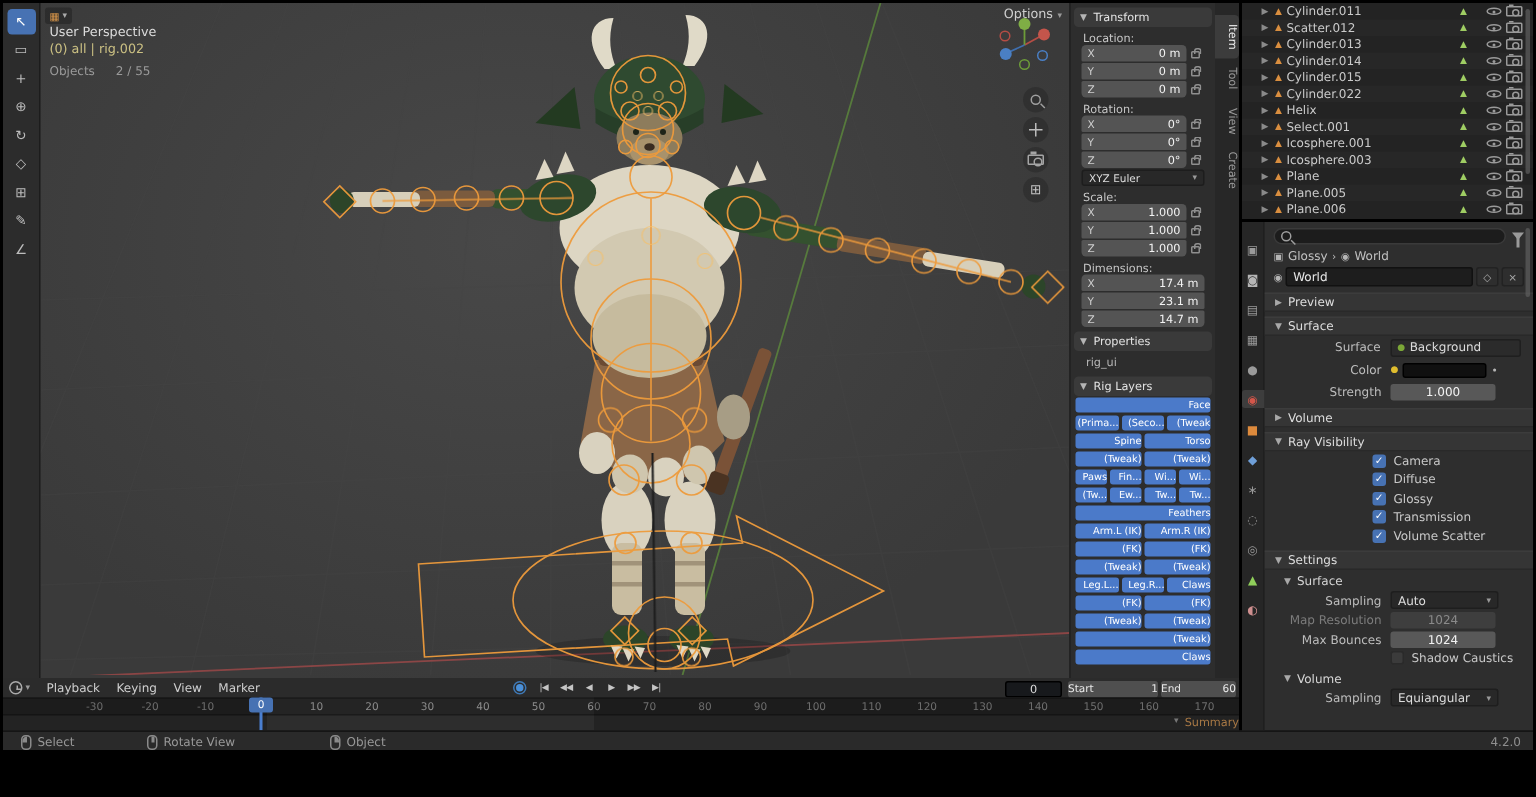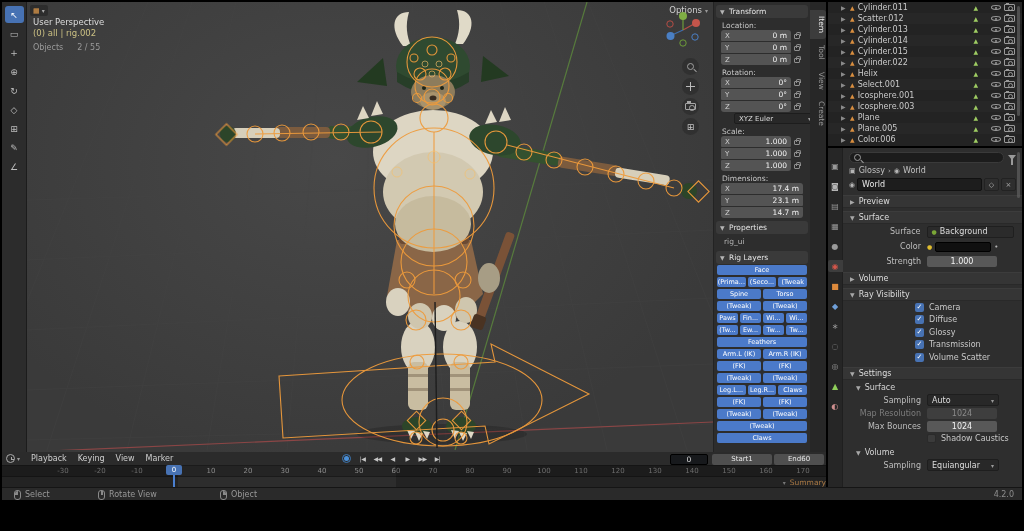--- a/index.html
+++ b/index.html
@@ -38,25 +38,25 @@
 .tlabel{height:10px;line-height:11px;padding-left:8px;color:#c6c6c6;font-size:7.5px;margin-top:2px}
 .trowline{display:flex;align-items:center;gap:3px;padding-left:7px;margin-bottom:1px}
 .tfield{width:70px;height:11px;background:#545454;display:flex;align-items:center;padding:0 4px;border-radius:1px}
 .tfield.wide{width:82px}
 .tgroup .trowline:first-child .tfield{border-radius:3px 3px 1px 1px}
 .tgroup .trowline:last-child .tfield{border-radius:1px 1px 3px 3px}
 .axis{color:#cfcfcf;font-size:7px}
 .tval{margin-left:auto;color:#f3f3f3;font-size:7.5px}
 .lock{width:6px;height:5px;border:1px solid #8f8f8f;border-radius:1px;position:relative;margin-top:2px}
 .lock::before{content:'';position:absolute;top:-3.4px;left:1px;width:3px;height:3px;border:1px solid #8f8f8f;border-bottom:none;border-radius:2px 2px 0 0}
-.tmode{width:82px;height:11px;background:#282828;border:1px solid #1d1d1d;border-radius:2px;margin:1px 0 1px 20px;display:flex;align-items:center;padding:0 4px;color:#ddd;font-size:7px}
+.tmode{width:82px;height:11px;background:#282828;border:1px solid #1d1d1d;border-radius:2px;margin:1px 0 1px 7px;display:flex;align-items:center;padding:0 4px;color:#ddd;font-size:7px}
 .ddc{margin-left:auto;font-size:6px;color:#999}
 .rigui{padding:2px 0 2px 10px;color:#b5b5b5;font-size:7.5px}
 .rigrow{display:flex;gap:2px;margin:0 3px 2px}
-.rigbtn{flex:1;height:10px;background:#4b7ac9;border-radius:2px;color:#fff;font-size:6.5px;line-height:10px;text-align:center;white-space:nowrap;overflow:hidden}
+.rigbtn{flex:1;height:10px;background:#4b7ac9;border-radius:2px;color:#fff;font-size:6.5px;line-height:10px;text-align:right;white-space:nowrap;overflow:hidden}
 
 #ntabs{position:absolute;left:810px;top:2px;width:16px;height:450px;background:#272727;display:flex;flex-direction:column;padding-top:8px}
 .ntab{writing-mode:vertical-rl;color:#9a9a9a;font-size:7.5px;padding:6px 0;display:flex;justify-content:center;width:100%}
 .ntab.active{background:#3c3c3c;color:#eee;border-radius:0 3px 3px 0}
 
 #outliner{position:absolute;left:828px;top:2px;width:194px;height:144px;background:#232323;overflow:hidden}
 .orow{display:flex;align-items:center;height:11px;padding-left:13px}
 .orow:nth-child(even){background:#272727}
 .ocaret{font-size:6px;color:#8a8a8a;width:9px}
 .omesh{color:#d98e3f;font-size:6px;margin-right:3px}
@@ -105,24 +105,24 @@
 #timeline{position:absolute;left:2px;top:452px;width:824px;height:35px;background:#242424;overflow:hidden}
 .tl-menu{position:absolute;left:0;top:0;width:100%;height:13px;background:#2b2b2b;display:flex;align-items:center;gap:11px;padding-left:4px;color:#cfcfcf;font-size:8px}
 .clock{width:9px;height:9px;border:1px solid #aaa;border-radius:50%;position:relative}
 .clock::after{content:'';position:absolute;left:4px;top:2px;width:1px;height:3px;background:#aaa}
 .clock::before{content:'';position:absolute;left:4px;top:4px;width:3px;height:1px;background:#aaa}
 #playback{position:absolute;left:340px;top:0;height:13px;display:flex;align-items:center;gap:2px}
 .pbtn{min-width:13px;height:11px;display:flex;align-items:center;justify-content:center;color:#c5c5c5;font-size:6px;letter-spacing:-.5px}
 .rec{width:9px;height:9px;border-radius:50%;border:1px solid #3e78b5;display:flex;align-items:center;justify-content:center;margin-right:3px}
 .rec i{width:5px;height:5px;border-radius:50%;background:#4a90d9}
 .fframe{position:absolute;right:118px;top:1.5px;width:38px;height:11px;background:#17191c;border:1px solid #000;border-radius:2px;color:#ddd;text-align:center;line-height:10px;font-size:7.5px}
-.frange{position:absolute;top:1.5px;height:11px;background:#4f4f4f;border-radius:2px;color:#e8e8e8;display:flex;justify-content:center;padding:0 0;line-height:11px;font-size:7px}
+.frange{position:absolute;top:1.5px;height:11px;background:#4f4f4f;border-radius:2px;color:#e8e8e8;display:flex;justify-content:space-between;padding:0 0;line-height:11px;font-size:7px}
 .tl-ruler{position:absolute;left:0;top:13px;width:100%;height:11px;background:#242424;border-top:1px solid #1b1b1b}
 .rnum{position:absolute;top:1.4px;width:24px;text-align:center;font-size:7px;color:#8c8c8c}
-.tl-channel{position:absolute;left:0;top:24px;width:100%;height:11px;background:#2d2d2d;border-top:1px solid #1a1a1a;display:flex;align-items:center;gap:4px;padding-left:6px}
+.tl-channel{position:absolute;left:0;top:24px;width:100%;height:11px;background:#2d2d2d;border-top:1px solid #1a1a1a;display:flex;align-items:flex-start;gap:4px;padding-left:6px}
 .sumlab{color:#d79a58;font-size:7.5px}
 .rdim{position:absolute;top:13px;height:22px;background:rgba(0,0,0,.22)}
 #ph-line{position:absolute;top:13px;width:2px;height:22px;background:#4a7fd0}
 #ph-badge{position:absolute;top:13px;width:16px;height:10px;background:#4772b3;border-radius: 2px;color:#fff;font-size:7px;text-align:center;line-height:10px}
 
 #statusbar{position:absolute;left:2px;top:487px;width:1020px;height:13px;background:#2a2a2a;border-top:1px solid #151515;font-size:8px;color:#989898}
 .sbitem{position:absolute;top:0;height:13px;display:flex;align-items:center;gap:4px}
 .mouse{width:7px;height:10px;border:1px solid #8a8a8a;border-radius:3px;position:relative}
 .mouse::before{content:'';position:absolute;top:0;width:3px;height:4px;background:#8a8a8a}
 .mouse.l::before{left:0;border-radius:3px 0 0 0}
@@ -634,21 +634,21 @@
           <span class="ocaret">▶</span>
           <span class="omesh">▲</span>
           <span class="oname">Plane.005</span>
           <span class="odata">▲</span>
           <span class="eye"></span>
           <span class="cam"></span>
         </div>
         <div class="orow">
           <span class="ocaret">▶</span>
           <span class="omesh">▲</span>
-          <span class="oname">Color.006</span>
+          <span class="oname">Plane.006</span>
           <span class="odata">▲</span>
           <span class="eye"></span>
           <span class="cam"></span>
         </div>
       </div>
     <div class="vscroll"></div>
   </div>
 
   <div id="props">
     <div id="prop-tabcol">

